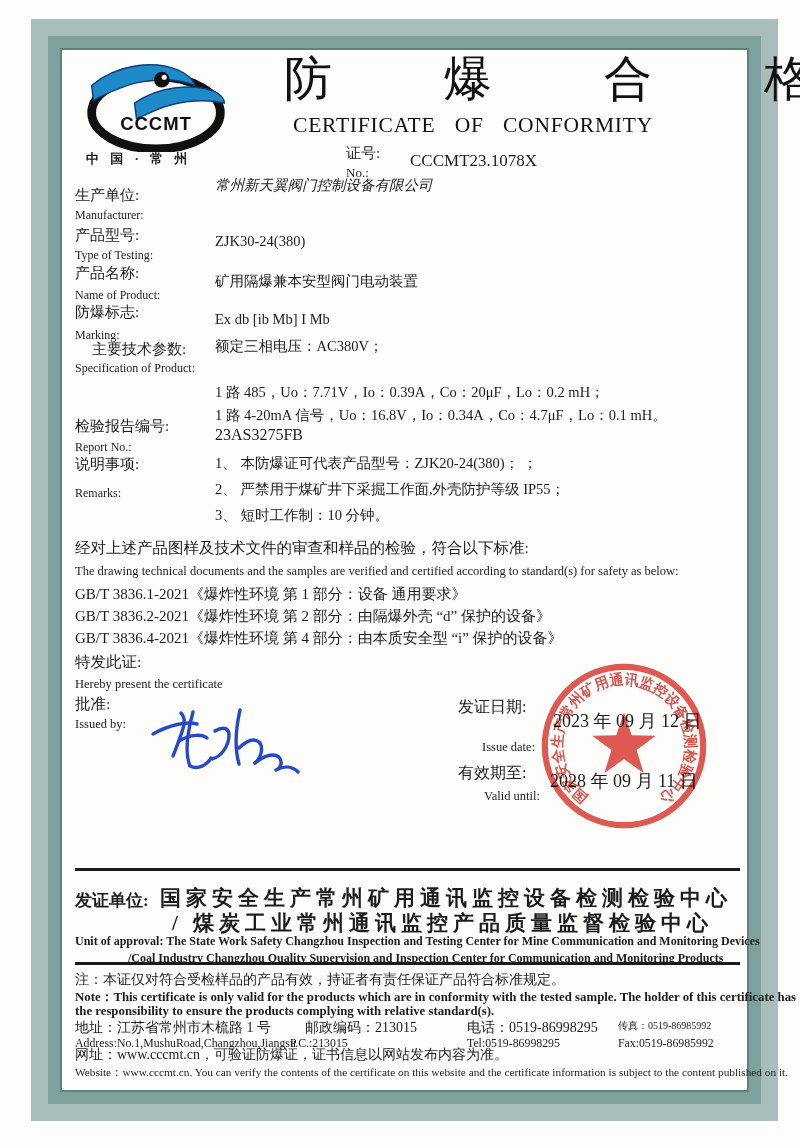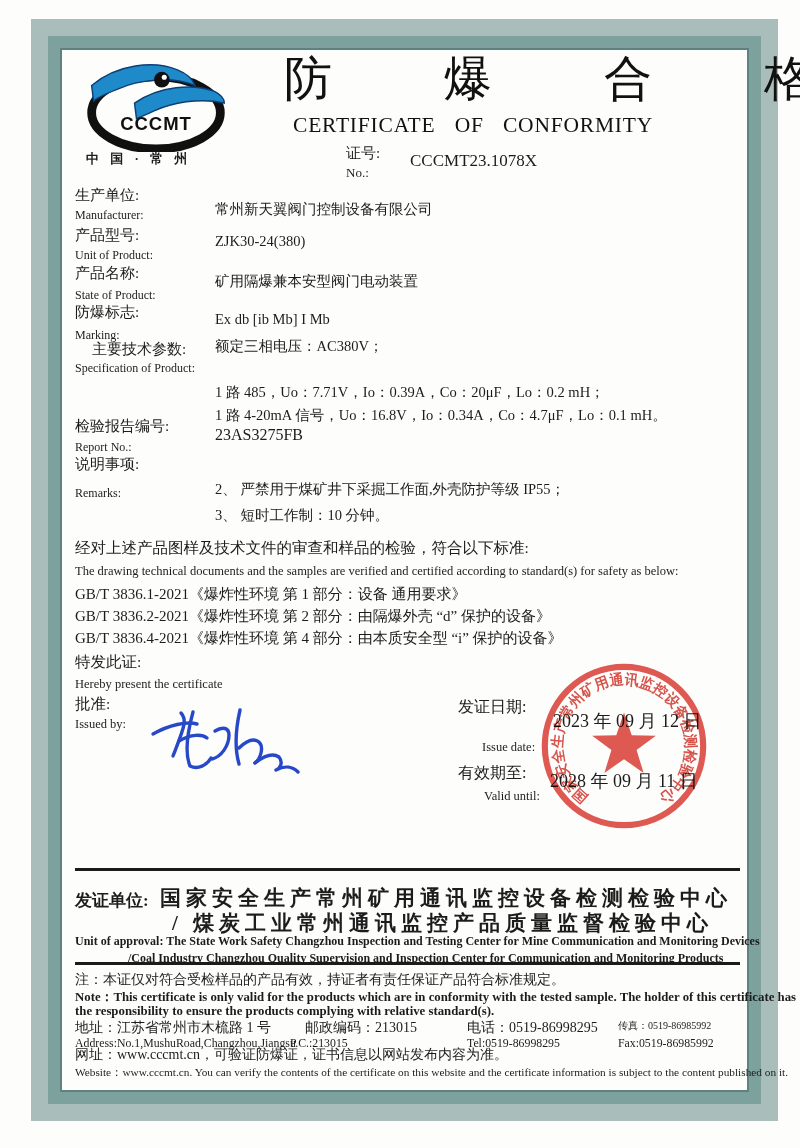--- a/index.html
+++ b/index.html
@@ -49,46 +49,47 @@
 
   <div class="abs title-cn" style="left:284px;top:55px;">防 爆 合 格 证</div>
   <div class="abs title-en" style="left:293px;top:113px;">CERTIFICATE  OF  CONFORMITY</div>
 
   <div class="abs lab-cn" style="left:346px;top:144px;">证号:</div>
   <div class="abs" style="left:346px;top:165px;font-size:13px;">No.:</div>
   <div class="abs" style="left:410px;top:151px;font-size:17px;">CCCMT23.1078X</div>
 
   <div class="abs lab-cn" style="left:75px;top:186px;">生产单位:</div>
   <div class="abs lab-en" style="left:75px;top:208px;">Manufacturer:</div>
-  <div class="abs val" style="left:215px;top:200px;">常州新天翼阀门控制设备有限公司</div>
+  <div class="abs val" style="left:215px;top:176px;font-style:italic;">常州新天翼阀门控制设备有限公司</div>
 
   <div class="abs lab-cn" style="left:75px;top:226px;">产品型号:</div>
-  <div class="abs lab-en" style="left:75px;top:248px;">Unit of Product:</div>
+  <div class="abs lab-en" style="left:75px;top:248px;">Type of Testing:</div>
   <div class="abs val" style="left:215px;top:233px;">ZJK30-24(380)</div>
 
   <div class="abs lab-cn" style="left:75px;top:264px;">产品名称:</div>
-  <div class="abs lab-en" style="left:75px;top:288px;">State of Product:</div>
+  <div class="abs lab-en" style="left:75px;top:288px;">Name of Product:</div>
   <div class="abs val" style="left:215px;top:272px;">矿用隔爆兼本安型阀门电动装置</div>
 
   <div class="abs lab-cn" style="left:75px;top:303px;">防爆标志:</div>
   <div class="abs lab-en" style="left:75px;top:328px;">Marking:</div>
   <div class="abs val" style="left:215px;top:311px;">Ex db [ib Mb] I Mb</div>
 
   <div class="abs lab-cn" style="left:92px;top:340px;">主要技术参数:</div>
   <div class="abs lab-en" style="left:75px;top:361px;">Specification of Product:</div>
   <div class="abs val" style="left:215px;top:337px;">额定三相电压：AC380V；</div>
   <div class="abs val" style="left:215px;top:383px;">1 路 485，Uo：7.71V，Io：0.39A，Co：20μF，Lo：0.2 mH；</div>
   <div class="abs val" style="left:215px;top:406px;">1 路 4-20mA 信号，Uo：16.8V，Io：0.34A，Co：4.7μF，Lo：0.1 mH。</div>
 
   <div class="abs lab-cn" style="left:75px;top:417px;">检验报告编号:</div>
   <div class="abs lab-en" style="left:75px;top:440px;">Report No.:</div>
   <div class="abs" style="left:215px;top:426px;font-size:16px;">23AS3275FB</div>
 
   <div class="abs lab-cn" style="left:75px;top:455px;">说明事项:</div>
   <div class="abs lab-en" style="left:75px;top:486px;">Remarks:</div>
+  <div class="abs val" style="left:215px;top:454px;">1、 本防爆证可代表产品型号：ZJK20-24(380)； ；</div>
   <div class="abs val" style="left:215px;top:480px;">2、 严禁用于煤矿井下采掘工作面,外壳防护等级 IP55；</div>
   <div class="abs val" style="left:215px;top:506px;">3、 短时工作制：10 分钟。</div>
 
   <div class="abs" style="left:75px;top:538px;font-size:15.5px;">经对上述产品图样及技术文件的审查和样品的检验，符合以下标准:</div>
   <div class="abs en-small" style="left:75px;top:564px;">The drawing technical documents and the samples are verified and certified according to standard(s) for safety as below:</div>
   <div class="abs std" style="left:75px;top:585px;">GB/T 3836.1-2021《爆炸性环境 第 1 部分：设备 通用要求》</div>
   <div class="abs std" style="left:75px;top:607px;">GB/T 3836.2-2021《爆炸性环境 第 2 部分：由隔爆外壳 “d” 保护的设备》</div>
   <div class="abs std" style="left:75px;top:629px;text-align:center;">GB/T 3836.4-2021《爆炸性环境 第 4 部分：由本质安全型 “i” 保护的设备》</div>
   <div class="abs" style="left:75px;top:652px;font-size:15.5px;">特发此证:</div>
   <div class="abs en-small" style="left:75px;top:677px;">Hereby present the certificate</div>

